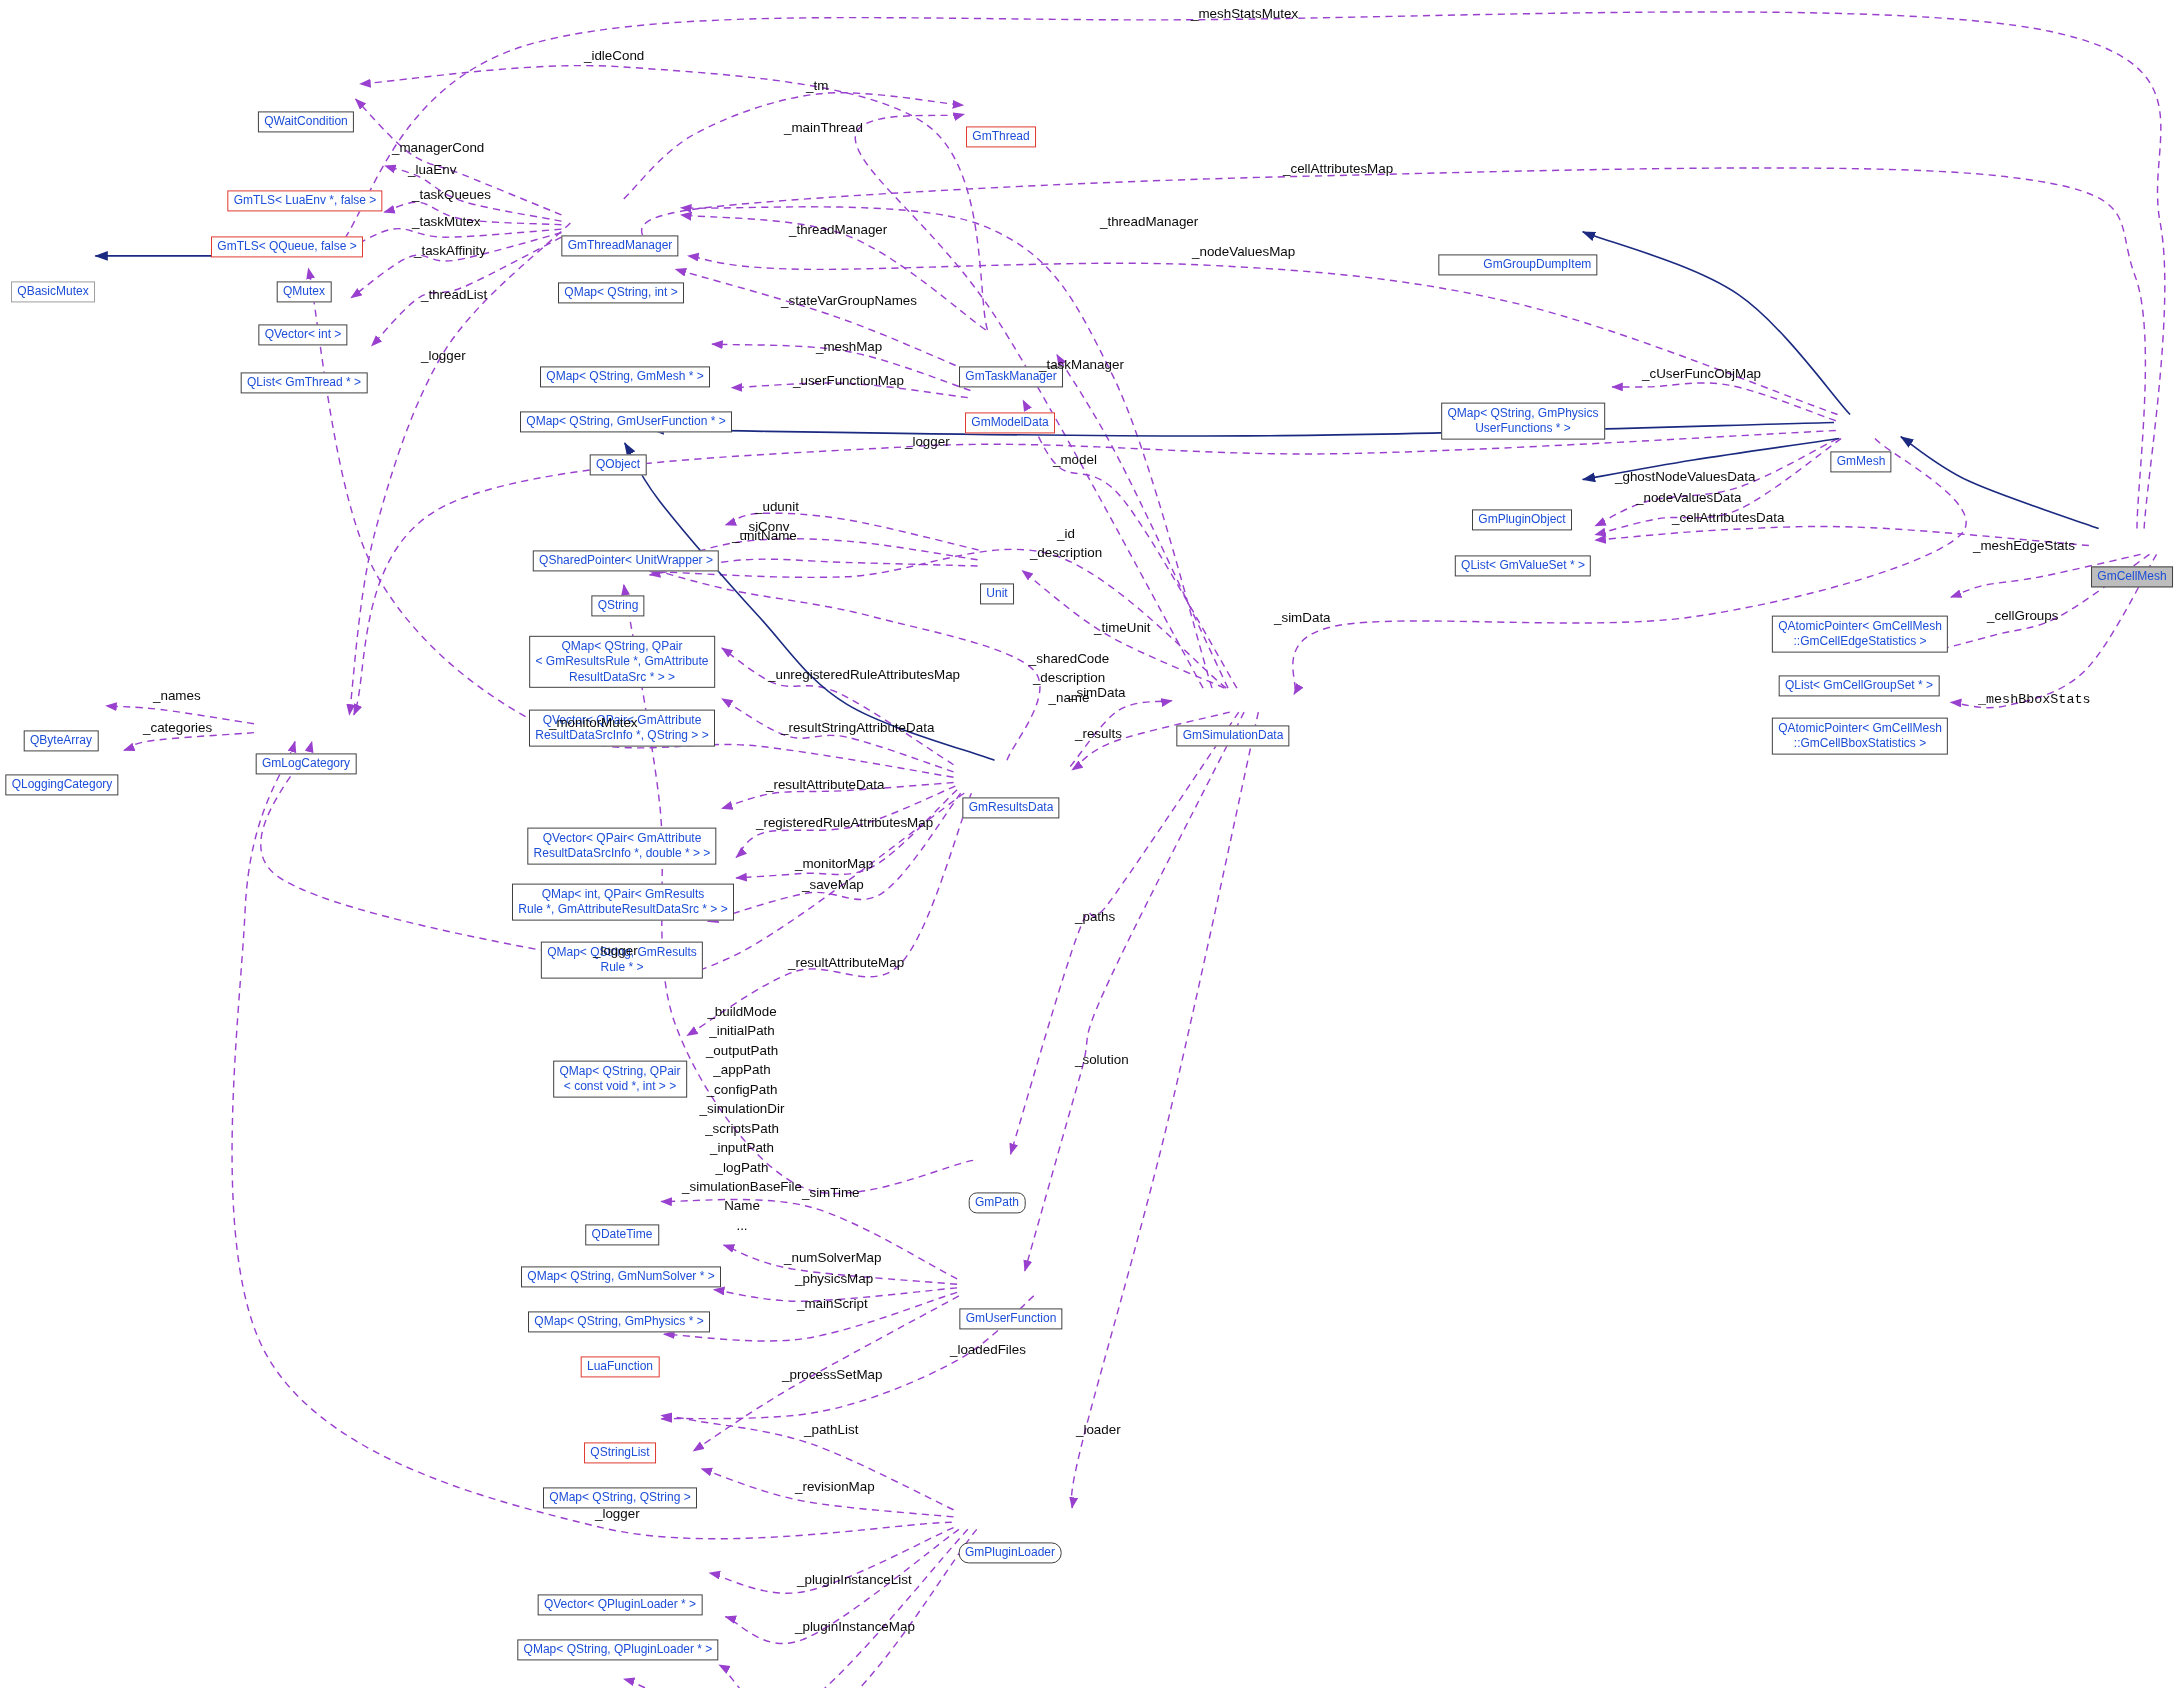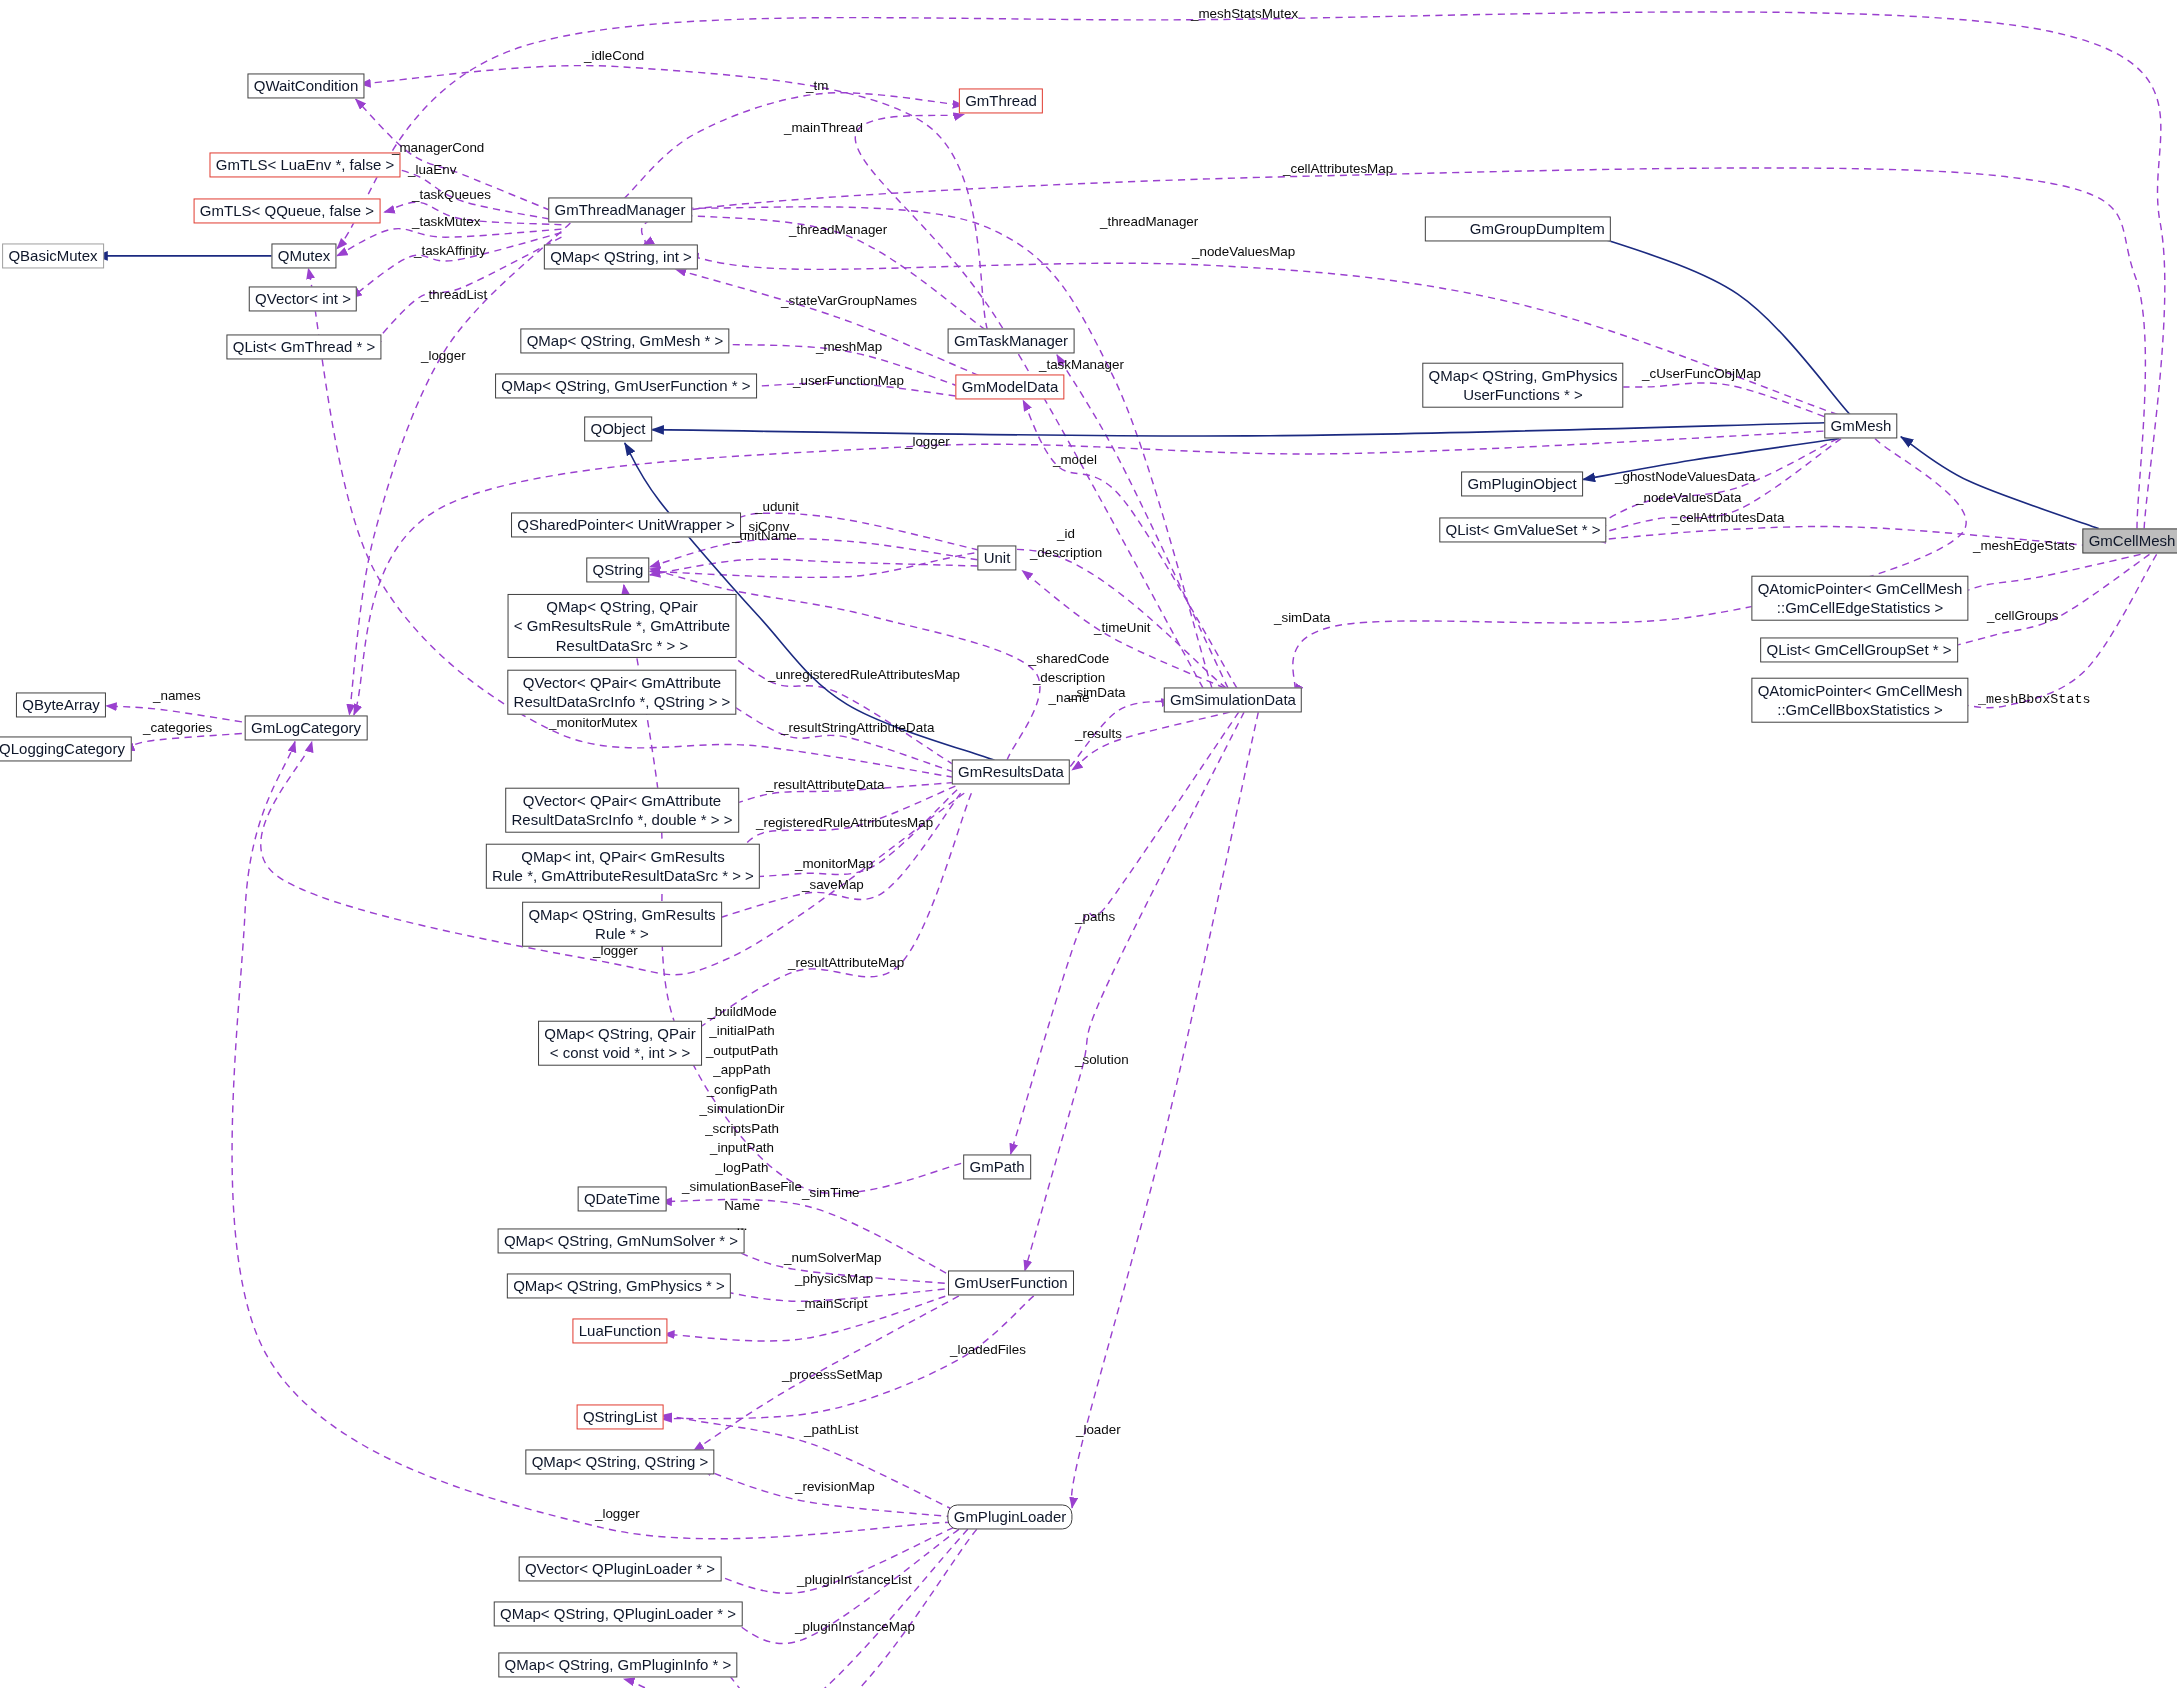--- a/index.html
+++ b/index.html
@@ -1,21 +1,21 @@
 <!DOCTYPE html>
 <html style="font-size:14.3px"><head>
 <meta charset="utf-8">
 <style>
   html,body{margin:0;padding:0;background:#ffffff;}
   .canvas{position:relative;width:2178px;height:1689px;background:#ffffff;
           font-family:"Liberation Sans", sans-serif;overflow:hidden;}
   .canvas svg{position:absolute;left:0;top:0;width:2178px;height:1689px;}
   .node{position:absolute;transform:translate(-50%,-50%);background:#ffffff;
-        border:1.8px solid #404040;color:#0f172a;font-size:15px;line-height:1.3;
-        padding:1.8px 5.3px;white-space:pre-line;text-align:center;box-sizing:border-box;}
+        border:1.8px solid #404040;color:#1d4ed8;font-size:12px;line-height:1.3;
+        padding:1.8px 5.3px;white-space:pre-line;text-align:center;box-sizing:border-box;margin-top:36px;}
   .node.red{border-color:#e03a2f;border-width:1.8px;}
   .node.gray{border-color:#9e9e9e;border-width:0.9px;}
   .node.hl{background:#bdbdbd;}
   .elabel{position:absolute;font-size:13.4px;color:#0a0a0a;white-space:pre;line-height:1.45;}
   .elabel.center{white-space:pre-line;text-align:center;transform:translateX(-50%);}
   path.use{fill:none;stroke-dasharray:8,6;stroke-width:1.6px;}
   path.inherit{fill:none;stroke-width:1.8px;}
 </style>
 </head>
 <body>
@@ -143,21 +143,21 @@
       <div class="node black" style="left: 620px; top: 1462px;">QMap&lt; QString, QString &gt;</div>
       <div class="node black" style="left: 620px; top: 1569px;">QVector&lt; QPluginLoader * &gt;</div>
       <div class="node black" style="left: 618px; top: 1614px;">QMap&lt; QString, QPluginLoader * &gt;</div>
       <div class="node black" style="left: 618px; top: 1665px;">QMap&lt; QString, GmPluginInfo * &gt;</div>
       <div class="node red" style="left: 1001px; top: 101px;">GmThread</div>
       <div class="node black" style="left: 1011px; top: 341px;">GmTaskManager</div>
       <div class="node red" style="left: 1010px; top: 387px;">GmModelData</div>
       <div class="node black" style="left: 997px; top: 558px;">Unit</div>
       <div class="node black" style="left: 1011px; top: 772px;">GmResultsData</div>
       <div class="node black" style="left: 1233px; top: 700px;">GmSimulationData</div>
-      <div class="node black" style="left: 997px; top: 1167px;">GmPath</div>
+      <div class="node black" style="left: 997px; top: 1167px; border-radius: 8px;">GmPath</div>
       <div class="node black" style="left: 1011px; top: 1283px;">GmUserFunction</div>
       <div class="node black" style="left: 1010px; top: 1517px; border-radius: 10px;">GmPluginLoader</div>
       <div class="node black" style="left: 1518px; top: 229px; padding-left: 44px;">GmGroupDumpItem</div>
       <div class="node black" style="left: 1523px; top: 385px;">QMap&lt; QString, GmPhysics
 UserFunctions * &gt;</div>
       <div class="node black" style="left: 1861px; top: 426px;">GmMesh</div>
       <div class="node black" style="left: 1522px; top: 484px;">GmPluginObject</div>
       <div class="node black" style="left: 1523px; top: 530px;">QList&lt; GmValueSet * &gt;</div>
       <div class="node black hl" style="left: 2132px; top: 541px;">GmCellMesh</div>
       <div class="node black" style="left: 1860px; top: 598px;">QAtomicPointer&lt; GmCellMesh

